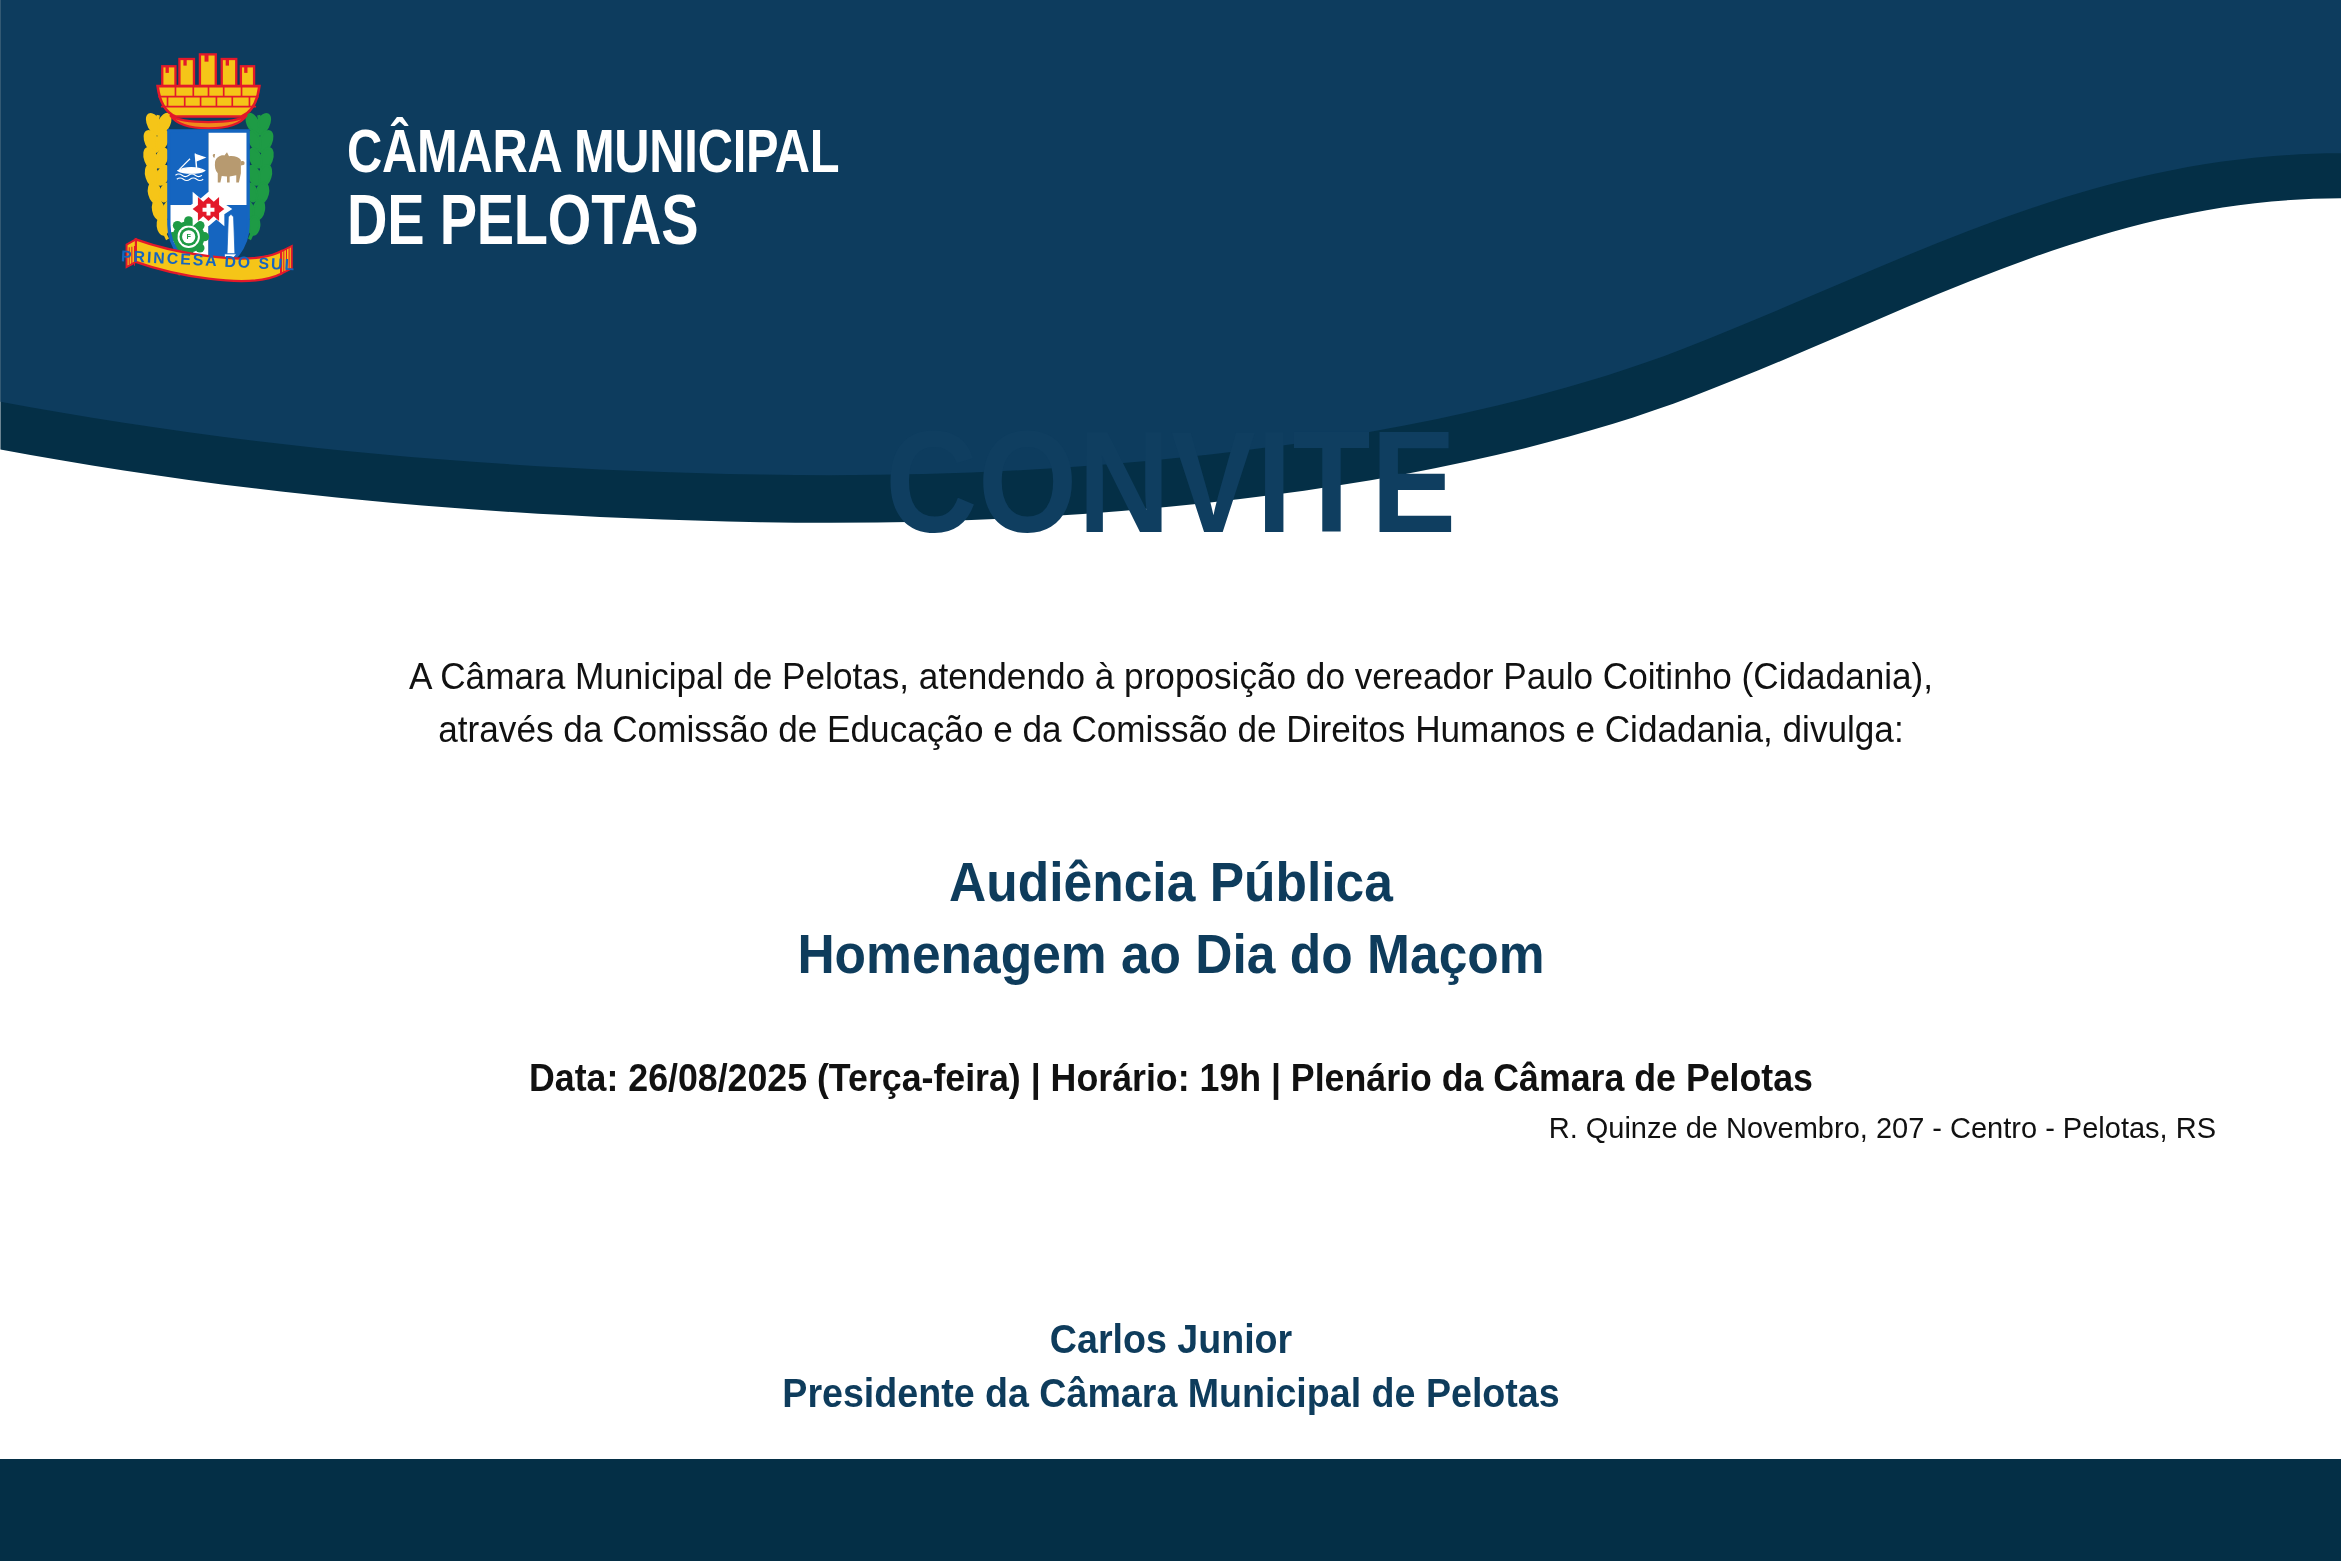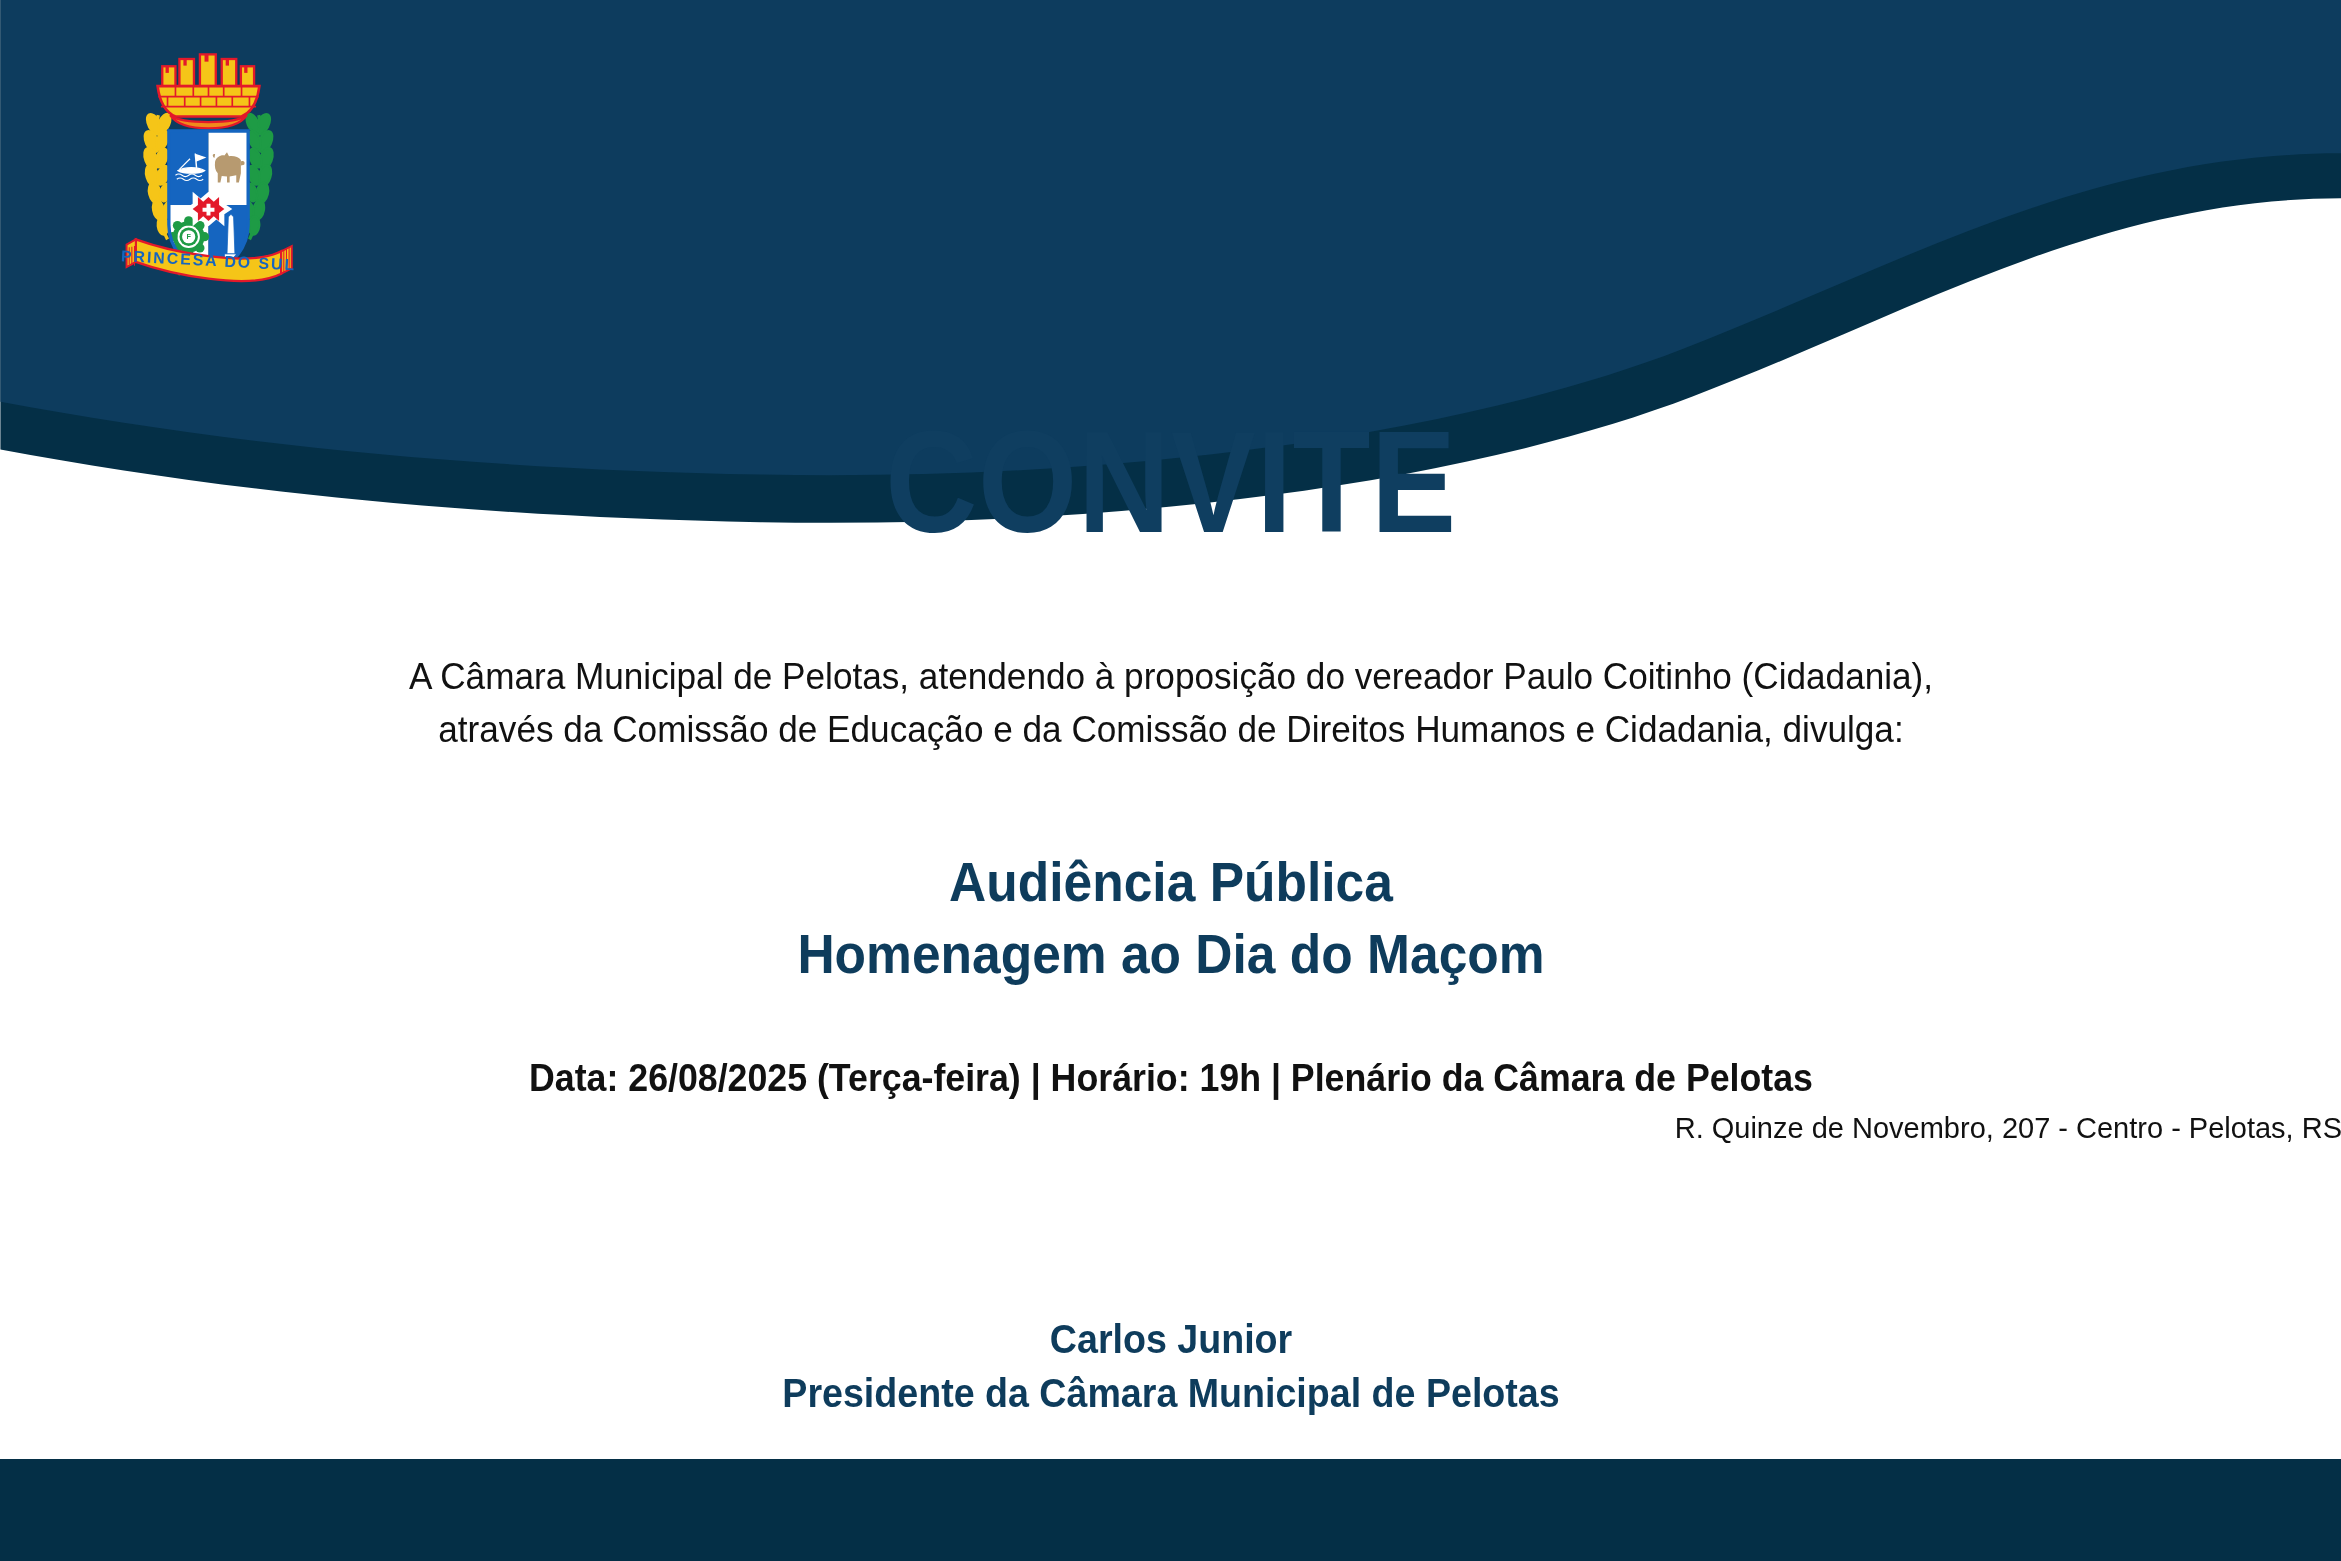--- a/index.html
+++ b/index.html
@@ -130,20 +130,21 @@
     z-index: 4;
     white-space: nowrap;
     transform: scaleX(0.94);
   }
 
   .address {
     position: absolute;
     left: 0;
     top: 1111px;
     width: 2342px;
+    padding-right: 126px;
     box-sizing: border-box;
     text-align: right;
     color: #111111;
     font-size: 29px;
     line-height: 1.2;
     z-index: 4;
     white-space: nowrap;
   }
 
   
@@ -357,20 +358,24 @@
           <g stroke="#E3192A" stroke-width="1.6" fill="none">
             <path d="M20 312 V338 M24 311 V339 M28 310 V340"></path>
             <path d="M254 316 V350 M258 314 V348 M262 312 V346"></path>
           </g>
           <text x="140" y="340" font-family="'Liberation Sans', sans-serif" font-size="24" font-weight="700" fill="#1565C0" letter-spacing="3" text-anchor="middle" transform="rotate(3 140 334)">PRINCESA DO SUL</text>
         </g>
 
       </svg>
     </div>
 
+    <div class="brand-text">
+      <div class="brand-line1">CÂMARA MUNICIPAL</div>
+      <div class="brand-line2">DE PELOTAS</div>
+    </div>
   </div>
 
   <div class="convite-title">CONVITE</div>
 
   <div class="intro">
     <span class="line">A Câmara Municipal de Pelotas, atendendo à proposição do vereador Paulo Coitinho (Cidadania),</span>
     <span class="line">através da Comissão de Educação e da Comissão de Direitos Humanos e Cidadania, divulga:</span>
   </div>
 
   <div class="event-title">

